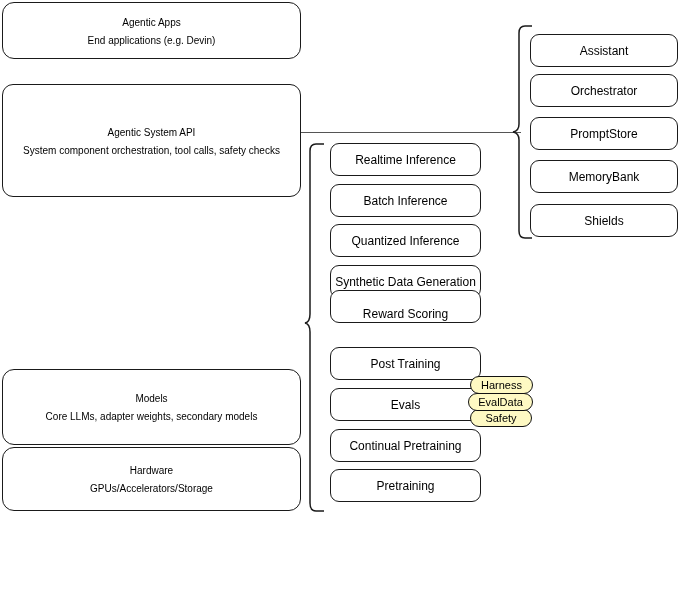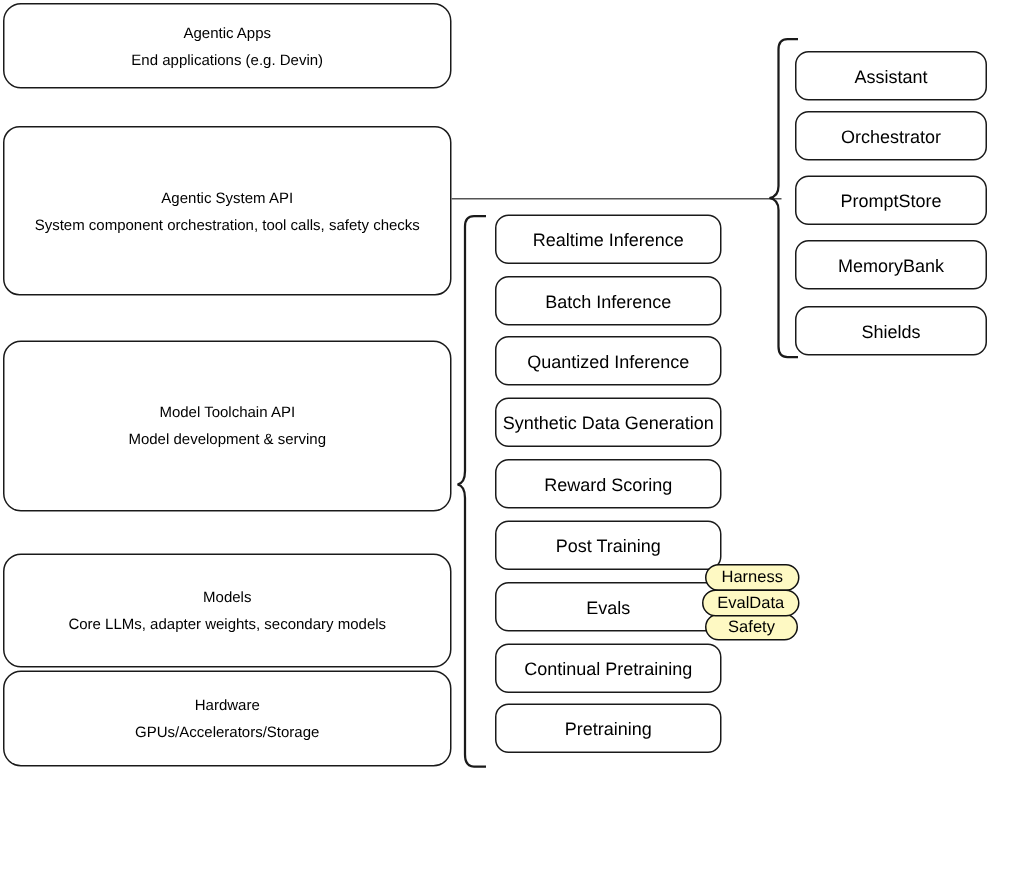--- a/index.html
+++ b/index.html
@@ -62,21 +62,21 @@
     border-width: 1.5px;
     border-radius: 9px;
   }
   .cap .title {
     font-size: 12px;
   }
 
   
   .comp {
     left: 530px;
-    width: 128px;
+    width: 148px;
     height: 33px;
     border-width: 1.5px;
     border-radius: 9px;
   }
   .comp .title {
     font-size: 12px;
   }
 
   
   .pill {
@@ -122,24 +122,20 @@
   <div class="rbox layer" style="top:2px;height:57px;">
     <div class="title">Agentic Apps</div>
     <div class="subtitle">End applications (e.g. Devin)</div>
   </div>
 
   <div class="rbox layer" style="top:84px;height:113px;border-radius:11px;">
     <div class="title">Agentic System API</div>
     <div class="subtitle">System component orchestration, tool calls, safety checks</div>
   </div>
 
-  <div class="rbox layer" style="top:227px;height:114px;">
-    <div class="title">Model Toolchain API</div>
-    <div class="subtitle">Model development &amp; serving</div>
-  </div>
 
   <div class="rbox layer" style="top:369px;height:76px;">
     <div class="title">Models</div>
     <div class="subtitle">Core LLMs, adapter weights, secondary models</div>
   </div>
 
   <div class="rbox layer" style="top:447px;height:64px;">
     <div class="title">Hardware</div>
     <div class="subtitle">GPUs/Accelerators/Storage</div>
   </div>
@@ -160,21 +156,21 @@
   </div>
   <div class="rbox cap" style="top:184px;">
     <div class="title">Batch Inference</div>
   </div>
   <div class="rbox cap" style="top:224px;">
     <div class="title">Quantized Inference</div>
   </div>
   <div class="rbox cap" style="top:265px;">
     <div class="title">Synthetic Data Generation</div>
   </div>
-  <div class="rbox cap" style="top:306px;">
+  <div class="rbox cap" style="top:290px;justify-content:flex-end;">
     <div class="title">Reward Scoring</div>
   </div>
   <div class="rbox cap" style="top:347px;">
     <div class="title">Post Training</div>
   </div>
   <div class="rbox cap" style="top:388px;">
     <div class="title">Evals</div>
   </div>
   <div class="rbox cap" style="top:429px;">
     <div class="title">Continual Pretraining</div>

